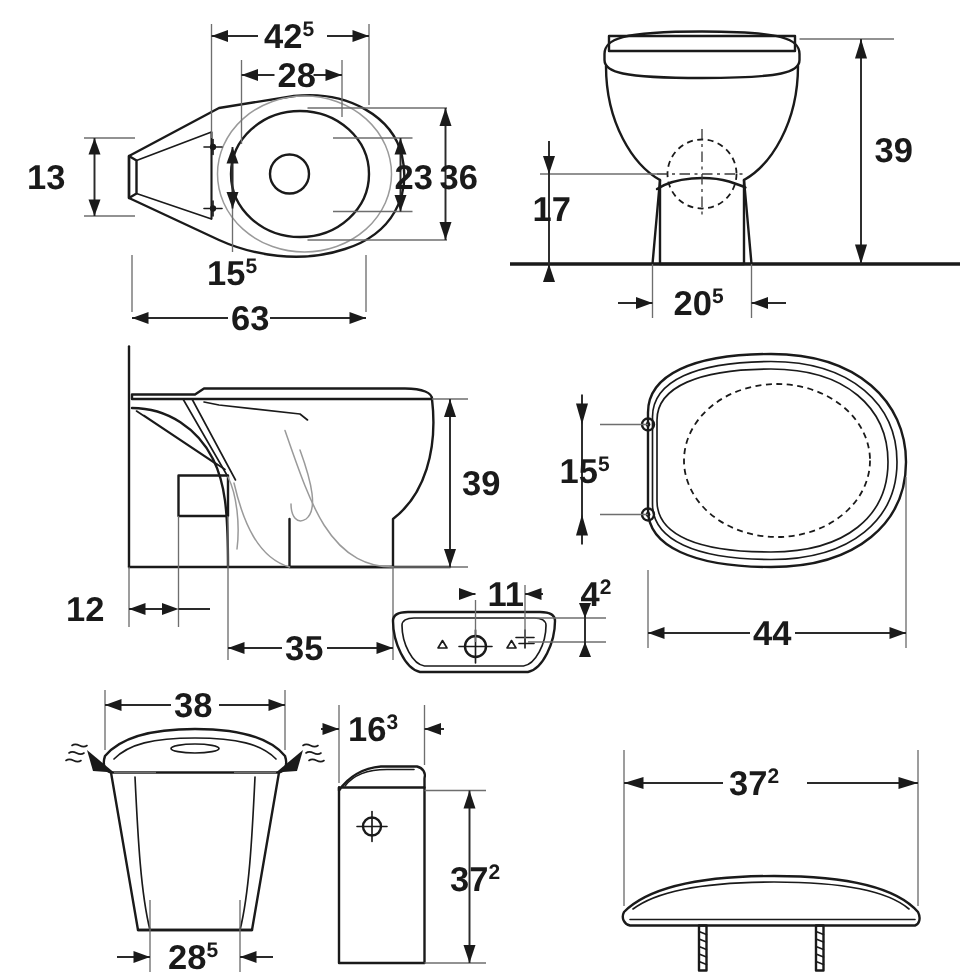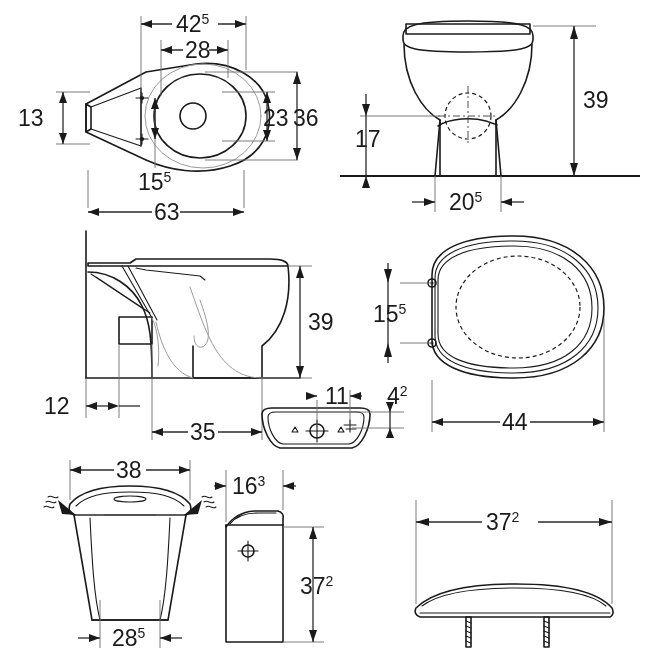--- a/index.html
+++ b/index.html
@@ -7,20 +7,21 @@
     padding: 0;
     background: #ffffff;
   }
   #sheet {
     position: relative;
     width: 650px;
     height: 650px;
     background: #ffffff;
     font-family: "Liberation Sans", sans-serif;
     overflow: hidden;
+    font-weight: bold;
   }
   #sheet svg {
     display: block;
     width: 650px;
     height: 650px;
   }
   .dimtext {
     font-family: "Liberation Sans", sans-serif;
     font-size: 23px;
     fill: #1a1a1a;

